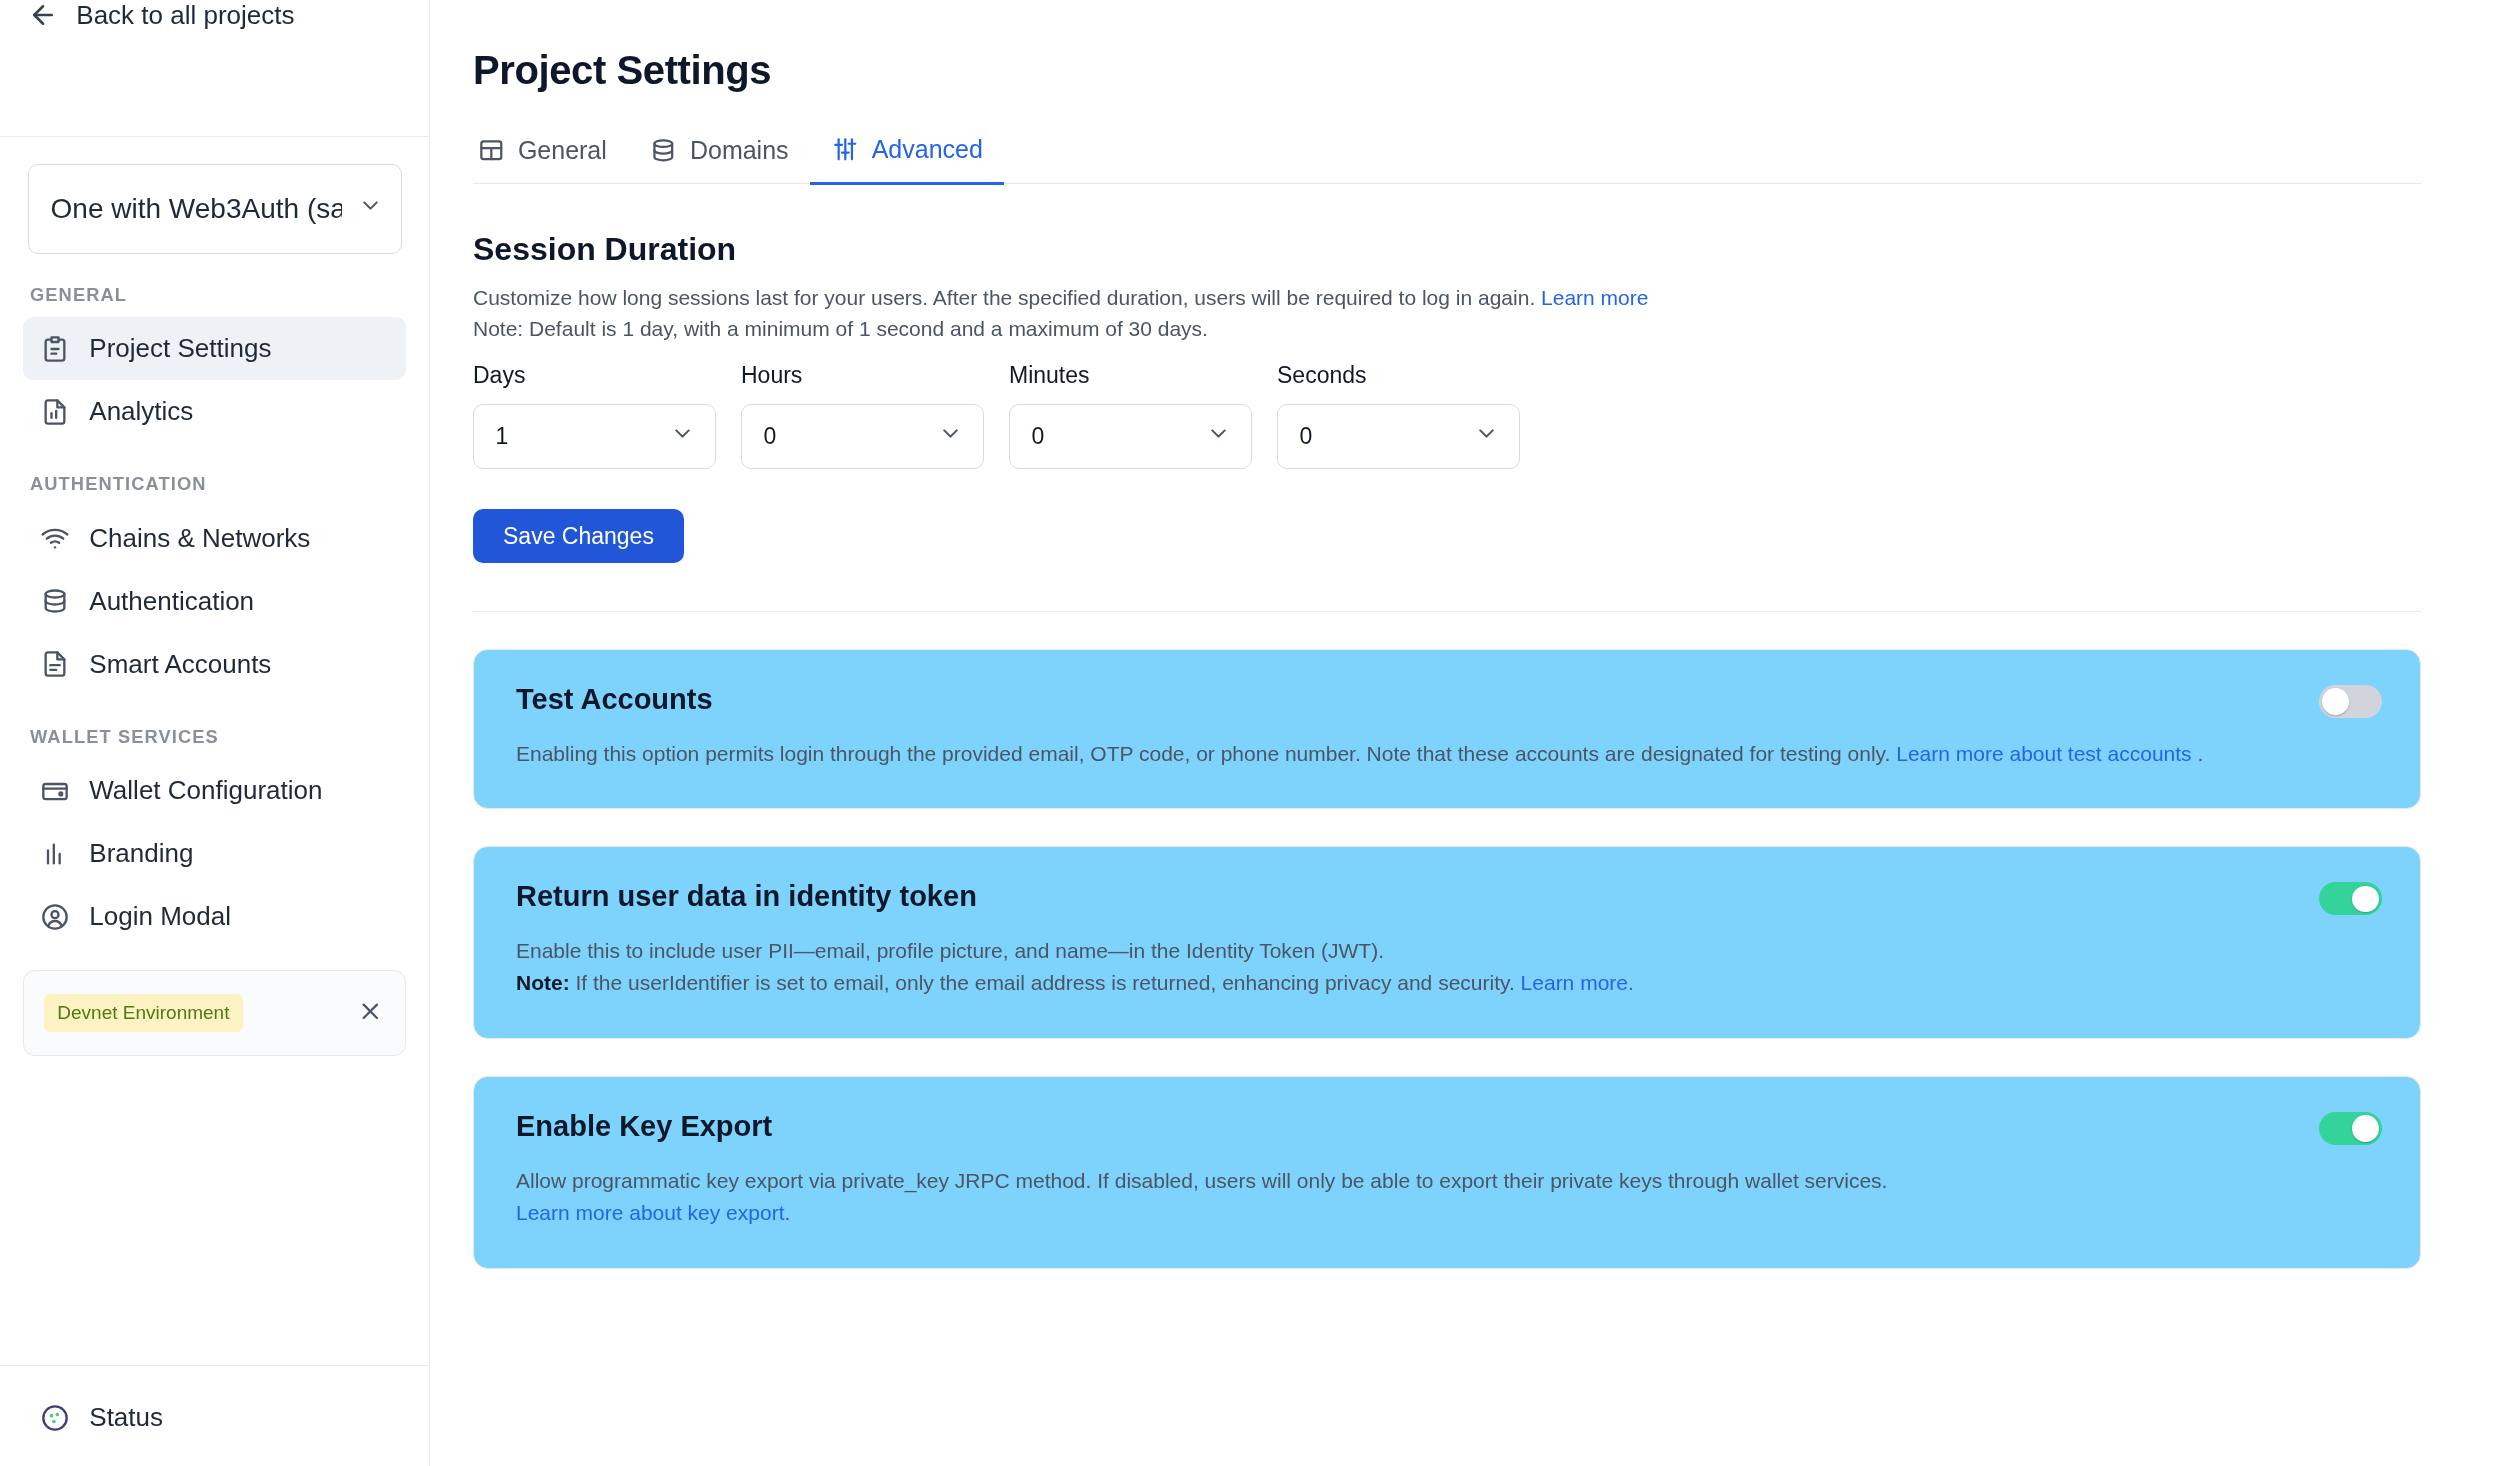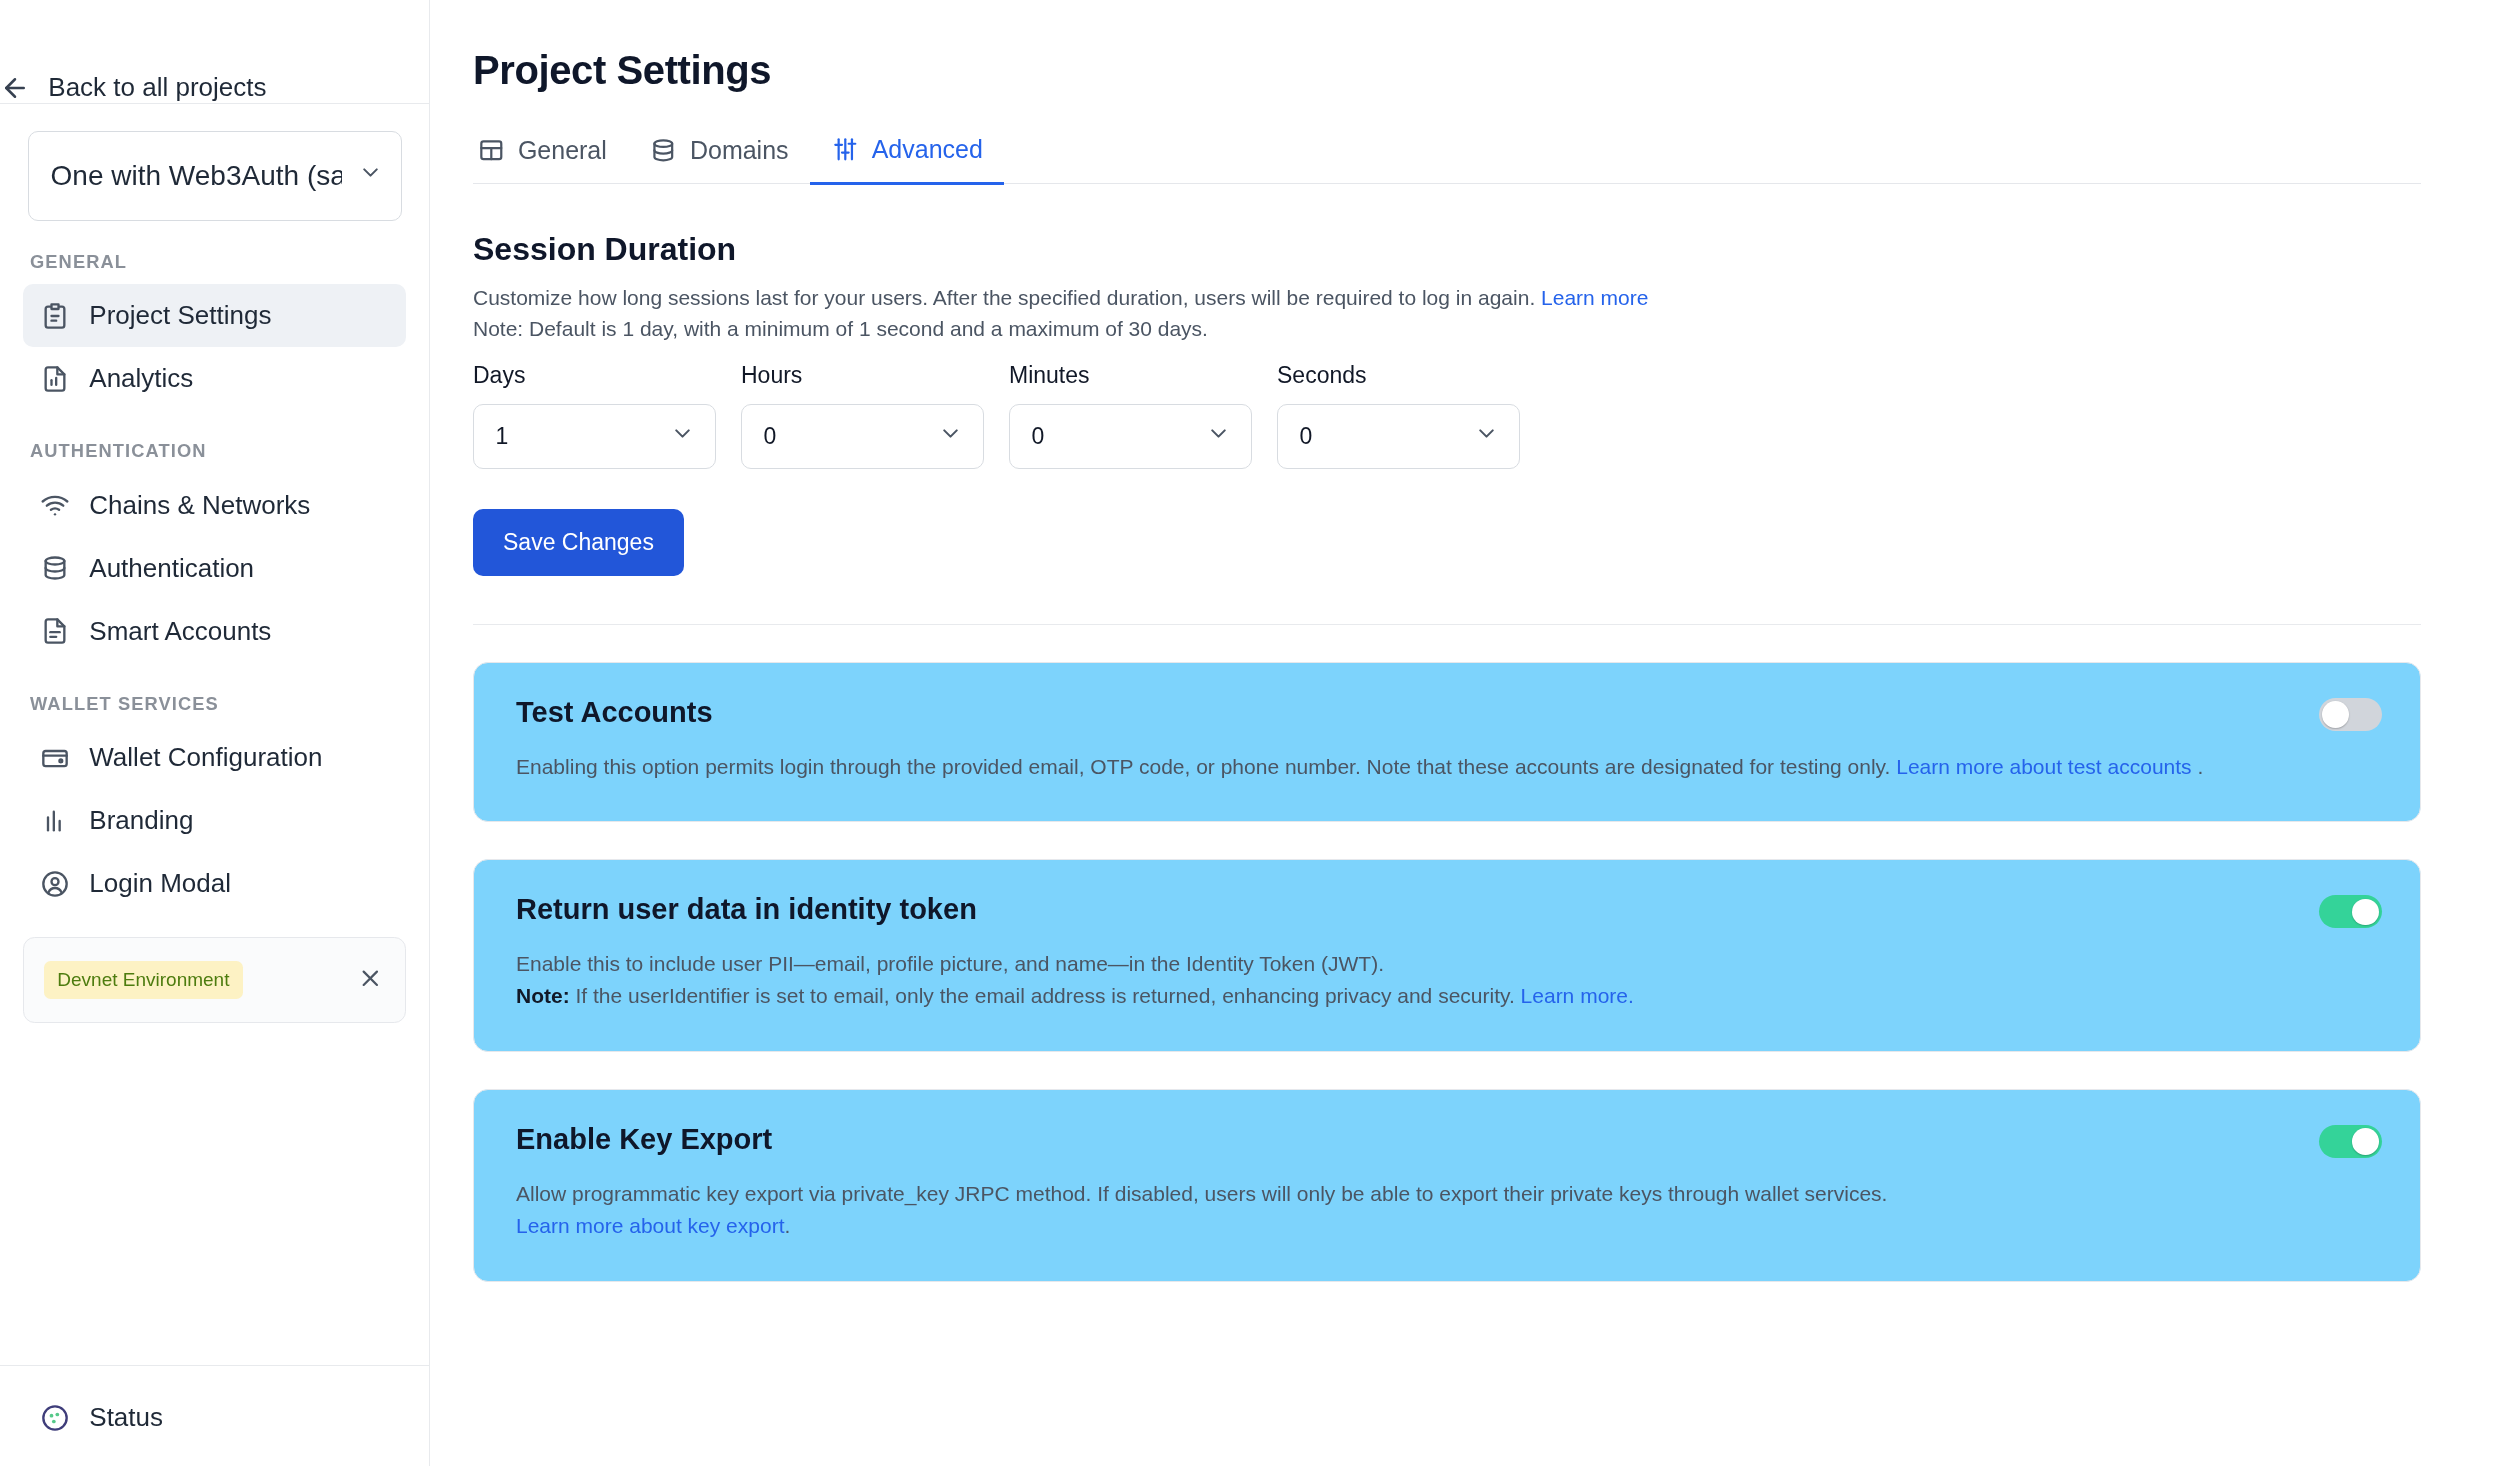--- a/index.html
+++ b/index.html
@@ -18,24 +18,25 @@
     width: 430px;
     height: 1466px;
     border-right: 1.7px solid #e8eaed;
     display: flex;
     flex-direction: column;
     background: #ffffff;
     flex: 0 0 430px;
     position: relative;
   }
   .back-row {
-    height: 104px;
+    height: 137px;
     display: flex;
-    align-items: flex-end;
+    align-items: flex-start;
     gap: 18.3px;
+    padding-left: 28px;
     border-bottom: 1.7px solid #e8eaed;
   }
   .back-arrow { width: 30px; height: 30px; color: #374151; display:block; }
   .back-label { font-size: 26px; color: #1f2937; font-weight: 400; }
 
   .project-select-wrap { padding: 26.6px 28px 0 28px; }
   .project-select {
     width: 374px; height: 90px;
     border: 1.7px solid #d8dce1; border-radius: 10px;
     display: flex; align-items: center; justify-content: space-between;
@@ -105,21 +106,21 @@
   .field-label { font-size: 23px; color: #111827; margin-bottom: 15px; }
   .select {
     width: 243px; height: 65px; border: 1.7px solid #d8dce1; border-radius: 10px;
     display: flex; align-items: center; justify-content: space-between;
     padding: 0 20px 0 21.6px; font-size: 23px; color: #111827; background: #fff;
   }
 
   .save-btn {
     margin-top: 40px; background: #2256d9; color: #fff;
     font-size: 23px; border: none; border-radius: 10px;
-    height: 67px; padding: 0 30px; cursor: pointer;
+    height: 54px; padding: 0 30px; cursor: pointer;
     font-family: "Liberation Sans", sans-serif;
   }
 
   .divider { margin-top: 48px; border-top: 1.7px solid #e8eaed; }
 
   .card {
     margin-top: 37px;
     border: 1.7px solid #e6e8ec; border-radius: 15px;
     background: #7dd3fc;
     padding: 33px 37px 38px 42px;

